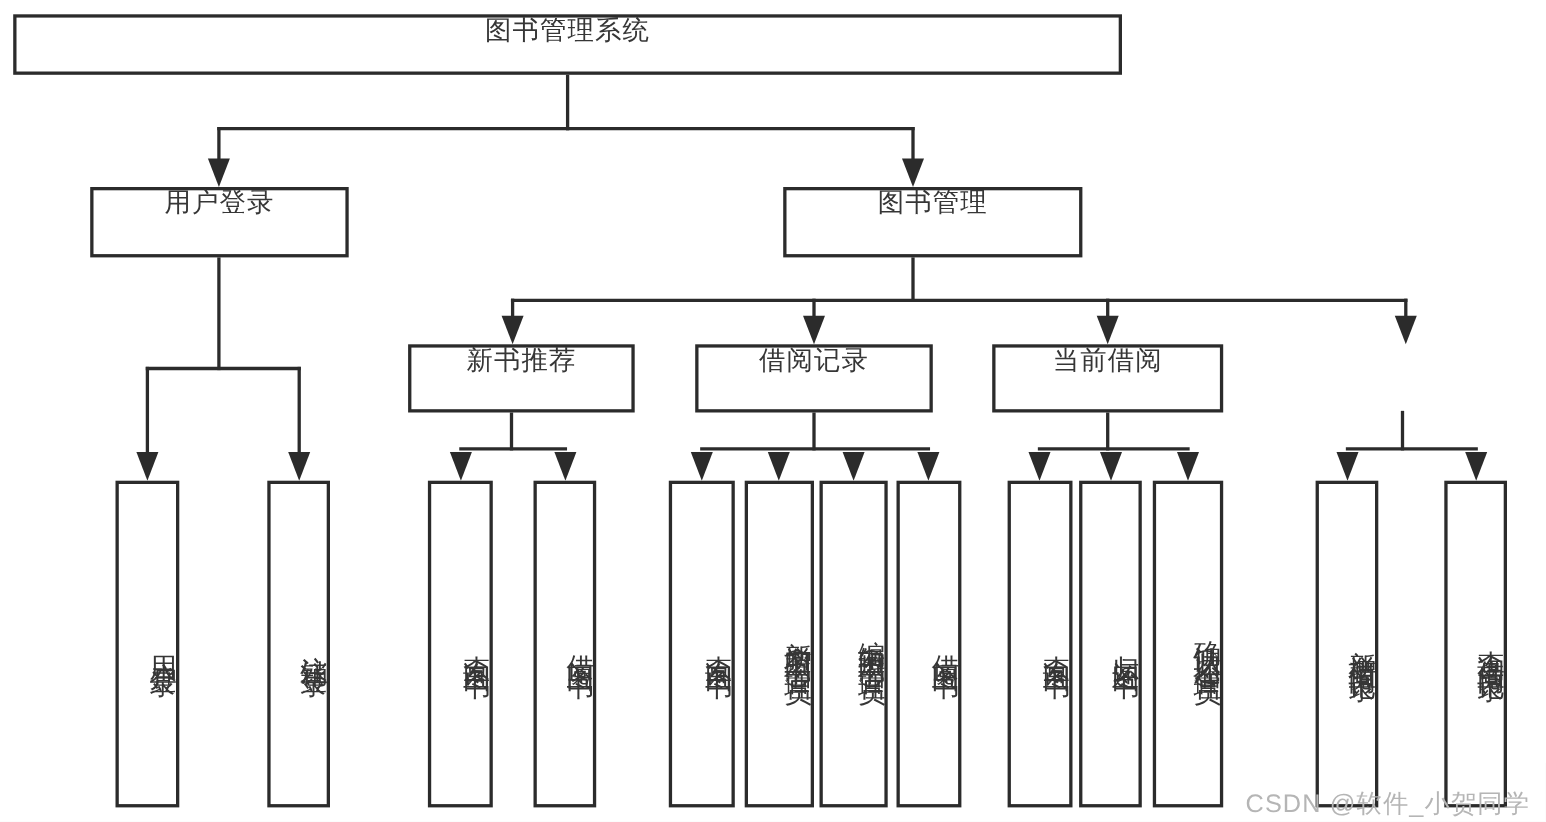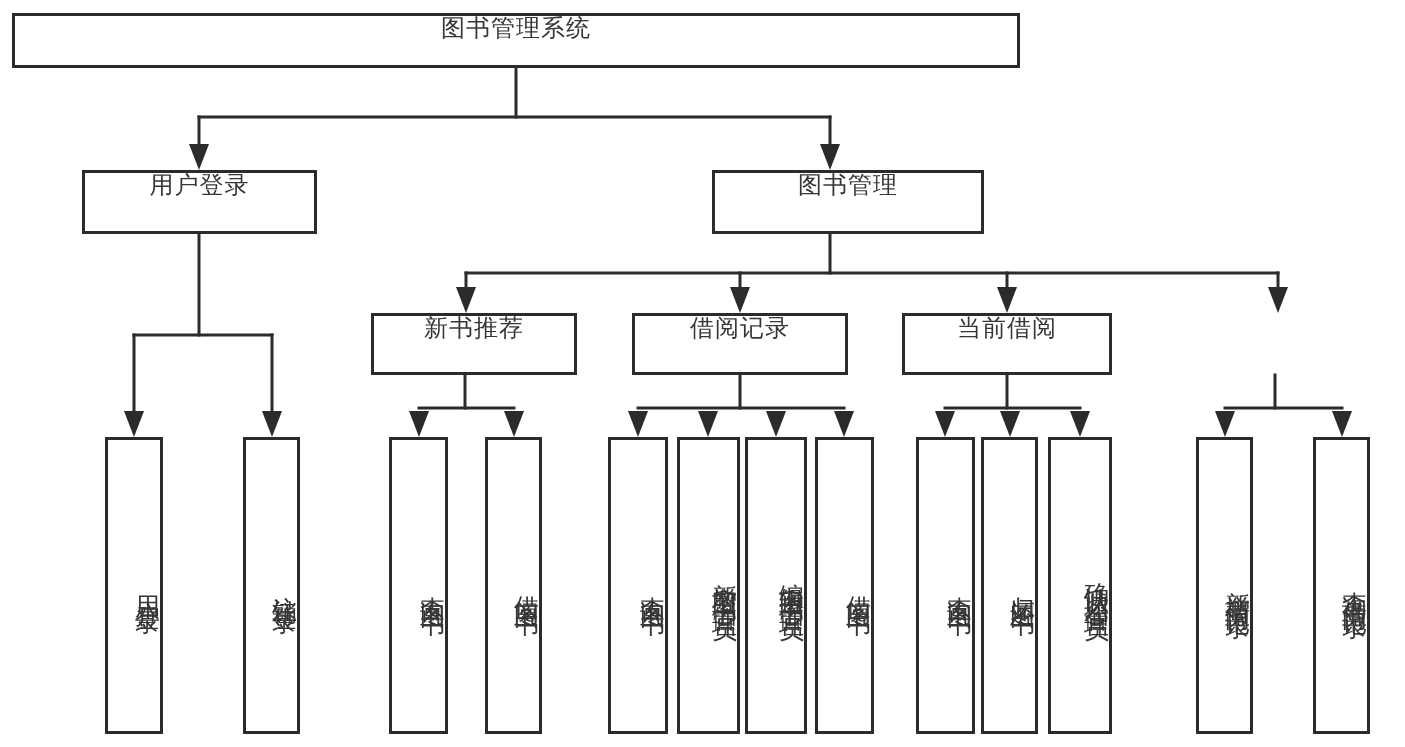--- a/index.html
+++ b/index.html
@@ -162,14 +162,15 @@
     <span>确认归还（管理员）</span>
   </div>
 
   <div class="box v leaf" style="left:1196px;width:57px">
     <span>新增借阅记录</span>
   </div>
   <div class="box v leaf" style="left:1313px;width:57px">
     <span>查询借阅记录</span>
   </div>
 
+  <div id="watermark">CSDN @软件_小贺同学</div>
 
 </div>
 
 </body></html>

